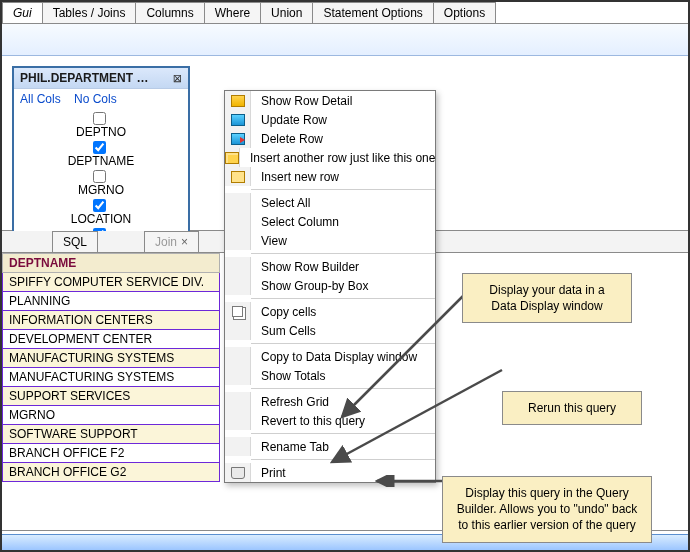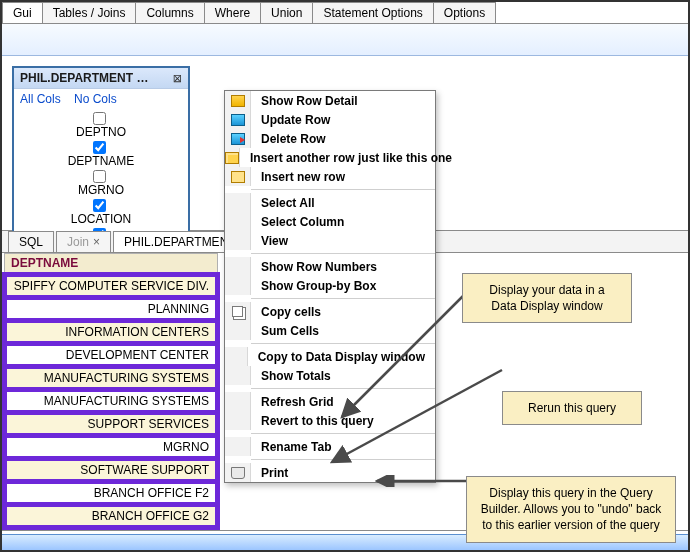--- a/index.html
+++ b/index.html
@@ -2,74 +2,74 @@
 <html><head>
 <meta charset="utf-8">
 <style>
   * { box-sizing: border-box; font-family: "Segoe UI", Tahoma, sans-serif; font-size: 12px; }
   body { margin: 0; background: #fff; }
   .frame { width: 690px; height: 552px; border: 2px solid #333; position: relative; overflow: hidden; background: #fff; }
 
   
   .tabstrip { display: flex; height: 22px; border-bottom: 1px solid #8a8a8a; }
   .tabstrip .tab { padding: 3px 10px 0; border: 1px solid #8a8a8a; border-bottom: none; margin-right: -1px; background: #f5f5f5; cursor: default; }
-  .tabstrip .tab.active { background: #fff; }
+  .tabstrip .tab.active { background: #fff; font-style: italic; }
 
   
   .toolbar { height: 32px; background: linear-gradient(#f7fbff,#e4efff); border-bottom: 1px solid #9cb8e0; }
 
   
   .diagram { height: 175px; border-bottom: 1px solid #8a8a8a; background: #fff; position: relative; padding: 10px; }
   .tablebox { width: 178px; border: 2px solid #3a6ea5; background: #fff; }
   .tablebox-header { background: linear-gradient(#dbe8fb,#c4d8f3); padding: 3px 6px; display: flex; align-items: center; justify-content: space-between; }
   .tablebox-header .title { font-weight: 600; color: #1a1a1a; white-space: nowrap; overflow: hidden; text-overflow: ellipsis; }
   .tablebox-header .close { color: #333; cursor: default; font-size: 11px; }
   .tablebox-sub { padding: 3px 6px; border-top: 1px solid #b8cbe6; }
   .tablebox-sub span { color: #0a4bcc; margin-right: 10px; cursor: default; }
   .tablebox ul { list-style: none; margin: 0; padding: 2px 4px 6px; }
   .tablebox li { display: flex; align-items: center; padding: 1px 2px; flex-direction: column; }
   .tablebox li input[type=checkbox] { margin: 0 6px 0 2px; }
 
   
   .lower { position: relative; }
   .restabs { display: flex; height: 22px; border-bottom: 1px solid #8a8a8a; background: #f3f3f3; align-items: flex-end; padding-left: 6px; }
-  .restabs .rt { padding: 3px 10px; border: 1px solid #8a8a8a; border-bottom: none; margin-right: 2px; background: #f5f5f5; }
+  .restabs .rt { padding: 3px 10px; border: 1px solid #8a8a8a; border-bottom: none; margin-right: 2px; background: #f5f5f5; margin-left: 44px; }
   .restabs .rt.dim { color: #9a9a9a; }
   .restabs .rt .x { margin-left: 4px; color: #666; }
   .restabs .rt.active { background: #fff; }
 
   table.grid { border-collapse: collapse; width: 218px; }
   table.grid th { text-align: left; background: #f3eccf; padding: 2px 6px; border: 1px solid #b0b0b0; color: #7a0b3c; font-weight: 700; }
-  table.grid td { padding: 2px 6px; border: 5px solid #6d28d9; text-align: right; }
+  table.grid td { padding: 2px 6px; border: 1px solid #6d28d9; }
   table.grid tr.ylw td { background: #fbf5d9; }
   table.grid tr.wht td { background: #ffffff; }
 
   .status { position: absolute; left: 0; right: 0; bottom: 0; height: 20px; line-height: 20px; padding: 0 6px; font-size: 11px; border-top: 1px solid #8a8a8a; background: #fff; }
 
   
-  .ctxmenu { position: absolute; left: 222px; top: 88px; width: 212px; background: #fff; border: 1px solid #7a7a7a; box-shadow: 2px 3px 6px rgba(0,0,0,0.25); z-index: 40; font-weight: bold; }
+  .ctxmenu { position: absolute; left: 222px; top: 88px; width: 212px; background: #fff; border: 1px solid #7a7a7a; box-shadow: 2px 3px 6px rgba(0,0,0,0.25); z-index: 40; }
   .ctxmenu .row { display: flex; align-items: center; height: 19px; }
   .ctxmenu .gutter { width: 26px; height: 100%; background: #f2f2f2; border-right: 1px solid #d8d8d8; display: flex; align-items: center; justify-content: center; }
   .ctxmenu .lbl { padding: 0 10px; flex: 1; white-space: nowrap; }
   .ctxmenu .sep { height: 1px; margin: 3px 0 3px 26px; background: #cfcfcf; }
   .ic { width: 14px; height: 12px; display: inline-block; }
   .ic-detail { background: linear-gradient(#ffd34d,#f0b400); border:1px solid #b07c00; }
   .ic-update { background: linear-gradient(#5ad1ff,#1b94d6); border:1px solid #0b5e8a; }
   .ic-delete { background: linear-gradient(#5ad1ff,#1b94d6); border:1px solid #0b5e8a; position:relative;}
   .ic-delete::after{content:"";position:absolute;right:-4px;top:3px;border:3px solid transparent;border-left:5px solid #d33;}
   .ic-insdup { background:#ffd34d; border:1px solid #b07c00; box-shadow: 2px 2px 0 #ffe28a inset; }
   .ic-insnew { background:#ffe28a; border:1px solid #b07c00; }
   .ic-copy { background:#fff; border:1px solid #7a7a7a; box-shadow: 2px 2px 0 #fff, 2px 2px 0 1px #7a7a7a; width:11px; height:11px; }
   .ic-print { background:#e9e9e9; border:1px solid #777; border-radius:0 0 3px 3px; }
 
   
   .callout { position: absolute; background: #faefc3; border: 1px solid #8a8a8a; padding: 8px 12px; text-align: center; line-height: 1.35; z-index: 50; margin-top: 36px; }
   .callout.c1 { left: 460px; top: 235px; width: 170px; }
   .callout.c2 { left: 500px; top: 353px; width: 140px; }
-  .callout.c3 { left: 464px; top: 438px; width: 210px; }
+  .callout.c3 { left: 440px; top: 438px; width: 210px; }
 
   svg.arrow { position: absolute; z-index: 45; pointer-events: none; }
 
   .bottombar { position:absolute; left:0; right:0; bottom:0; height:16px; background: linear-gradient(#d9ecff,#9cc6ff); border-top:1px solid #5a8fd0; z-index:2;}
 </style>
 </head>
 <body>
 <div class="frame">
 
   <div class="tabstrip">
@@ -210,21 +210,21 @@
         <div class="gutter"></div>
         <div class="lbl">Select Column</div>
       </div>
       <div class="row">
         <div class="gutter"></div>
         <div class="lbl">View</div>
       </div>
       <div class="sep"></div>
       <div class="row">
         <div class="gutter"></div>
-        <div class="lbl">Show Row Numbers</div>
+        <div class="lbl">Show Row Builder</div>
       </div>
       <div class="row">
         <div class="gutter"></div>
         <div class="lbl">Show Group-by Box</div>
       </div>
       <div class="sep"></div>
       <div class="row">
         <div class="gutter">
           <span class="ic ic-copy"></span>
         </div>

